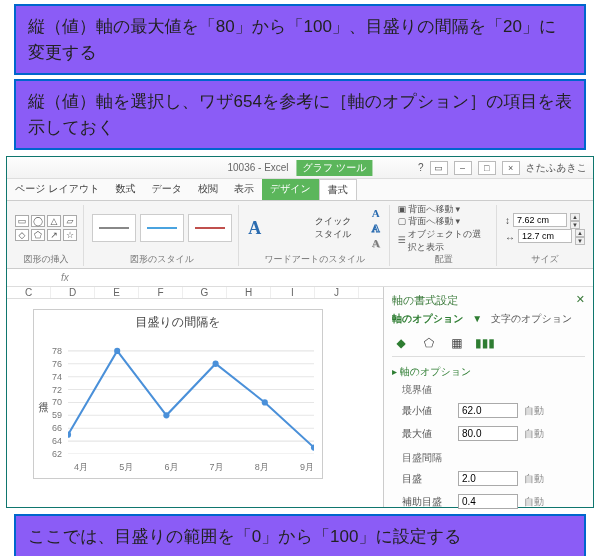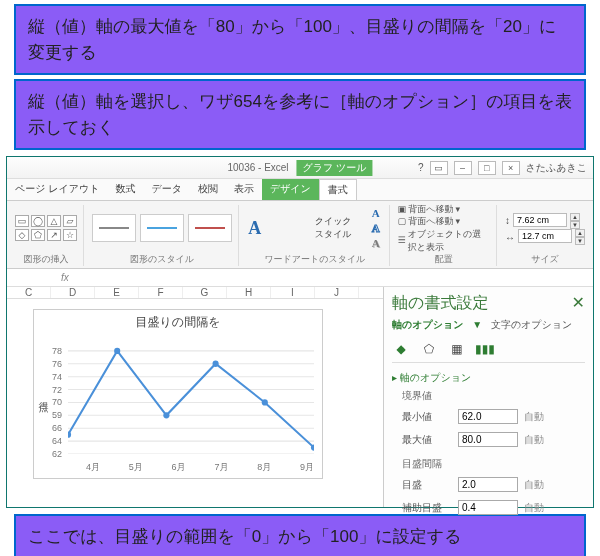--- a/index.html
+++ b/index.html
@@ -71,28 +71,28 @@
   .colheads { display:flex; border-bottom:1px solid #ddd; }
   .colheads span { width:44px; text-align:center; font-size:10px; color:#666; border-right:1px solid #eee; }
   .chart-area {
     position:absolute; left:26px; top:22px; width:290px; height:170px;
     border:1px solid #ccc; background:#fff;
   }
   .chart-title { text-align:center; font-size:12px; color:#444; padding:4px 0; }
   .plot { position:absolute; left:34px; top:28px; right:8px; bottom:24px; }
   .ylabels { position:absolute; left:0; top:28px; bottom:24px; width:30px; font-size:9px; color:#777; }
   .ylabels span { position:absolute; right:2px; transform:translateY(-50%); }
-  .xlabels { position:absolute; left:52px; right:8px; bottom:4px; display:flex; justify-content:space-between; font-size:9px; color:#777; }
+  .xlabels { position:absolute; left:40px; right:8px; bottom:4px; display:flex; justify-content:space-between; font-size:9px; color:#777; }
   .axis-title-y { position:absolute; left:2px; top:50%; transform:translateY(-50%) rotate(0); writing-mode:vertical-rl; font-size:10px; color:#666; }
   svg.linechart { width:100%; height:100%; }
   .pane {
     width:210px; border-left:1px solid #ccc; background:#fdfdfd; padding:6px 8px; font-size:10px; color:#444;
     display:flex; flex-direction:column; gap:4px;
   }
-  .pane-header { display:flex; justify-content:space-between; font-size:16px; color:#3a7a3a; }
+  .pane-header { display:flex; justify-content:space-between; font-size:11px; color:#3a7a3a; }
   .pane-tabs { font-size:10px; color:#555; }
   .pane-tabs span { margin-right:6px; }
   .pane-tabs .act { color:#2e7d32; font-weight:bold; }
   .pane-icons { display:flex; gap:10px; padding:4px 0; border-bottom:1px solid #ddd; }
   .pane-icons .ic { width:18px; height:18px; display:flex; align-items:center; justify-content:center; font-size:12px; }
   .pane-section-title { color:#2e7d32; font-size:10px; margin-top:4px; }
   .pane-sub { color:#666; font-size:10px; }
   .opt-row { display:flex; align-items:center; gap:6px; margin:2px 0 2px 10px; }
   .opt-row label { width:50px; font-size:10px; color:#555; }
   .opt-row input { width:60px; height:15px; font-size:10px; border:1px solid #aaa; padding:5px 3px; }

